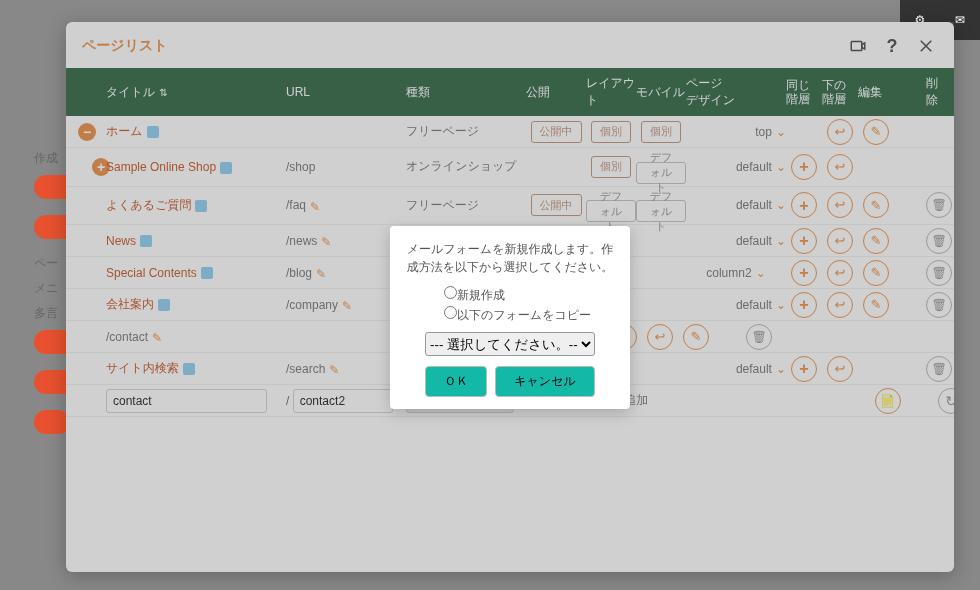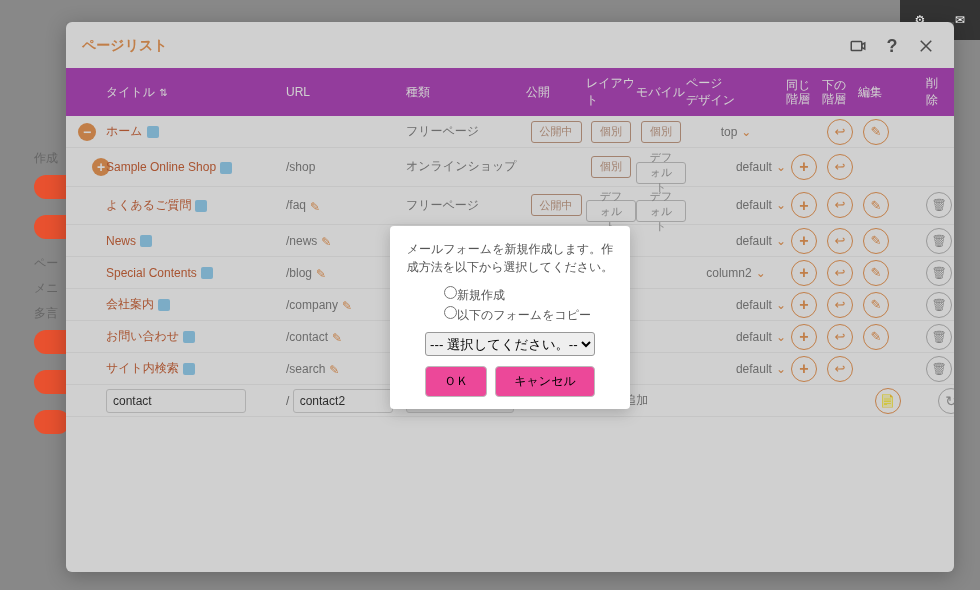--- a/index.html
+++ b/index.html
@@ -16,21 +16,21 @@
 
 
 .panel { position: absolute; left: 66px; top: 22px; right: 26px; bottom: 18px; background: #fff; border-radius: 6px; box-shadow: 0 4px 20px rgba(0,0,0,0.25); display: flex; flex-direction: column; }
 .panel-hdr { display: flex; align-items: center; padding: 12px 16px 10px; }
 .panel-title { color: #e8822f; font-size: 14px; font-weight: 700; }
 .spacer { flex: 1; }
 .hdr-ic { width: 24px; height: 24px; display: flex; align-items: center; justify-content: center; color: #333; margin-left: 10px; cursor: pointer; }
 .hdr-ic svg { width: 18px; height: 18px; }
 
 
-.tbl-hdr { background: #a21caf; color: #fff; display: flex; align-items: center; height: 48px; font-size: 12px; padding: 0 12px; }
+.tbl-hdr { background: #14532d; color: #fff; display: flex; align-items: center; height: 48px; font-size: 12px; padding: 0 12px; }
 .tbl-hdr .th { text-align: left; }
 .col-expand { width: 28px; }
 .col-title { width: 180px; }
 .col-url { width: 120px; }
 .col-type { width: 120px; }
 .col-pub { width: 60px; text-align: center; }
 .col-lay { width: 50px; text-align: center; }
 .col-mob { width: 50px; text-align: center; }
 .col-design { width: 100px; text-align: center; }
 .col-same { width: 36px; text-align: center; line-height: 1.2; }
@@ -57,38 +57,38 @@
 .btn-pill { display: inline-flex; align-items: center; justify-content: center; height: 22px; border: 1px solid #b8876b; color: #b8876b; border-radius: 3px; padding: 0 8px; font-size: 11px; cursor: pointer; background: #fff; }
 .btn-pill.gray { border-color: #bbb; color: #888; }
 .design-val { color: #666; }
 .chev { color: #e8822f; margin-left: 4px; }
 
 .circ { width: 26px; height: 26px; border-radius: 50%; border: 1.5px solid #e8822f; display: inline-flex; align-items: center; justify-content: center; color: #e8822f; cursor: pointer; background: #fff; }
 .circ.gray { border-color: #aaa; color: #888; }
 
 
 .row-new input[type=text] { height: 24px; border: 1px solid #ccc; border-radius: 3px; padding: 0 6px; font-size: 12px; }
-.row-new .title-input { width: 140px; }
+.row-new .title-input { width: 161px; }
 .row-new .url-input { width: 100px; }
 .row-new select { height: 24px; border: 1px solid #ccc; border-radius: 3px; font-size: 12px; }
 .chk-lbl { display: flex; align-items: center; gap: 4px; color: #666; }
 
 
 .panel-ftr { padding: 10px 16px; border-top: 1px solid #eee; text-align: right; position: relative; }
 .error-msg { position: absolute; left: 0; right: 0; text-align: center; color: #d22; font-size: 12px; top: 18px; }
 .close-btn { display: inline-flex; align-items: center; gap: 6px; padding: 8px 18px; border: 1px solid #ccc; border-radius: 4px; background: #fff; cursor: pointer; font-size: 13px; }
 
 
 .scrim { position: absolute; inset: 0; background: rgba(120,120,120,0.35); }
 .modal { position: absolute; left: 50%; top: 204px; transform: translateX(-50%); width: 240px; background: #fff; border-radius: 4px; box-shadow: 0 4px 16px rgba(0,0,0,0.2); padding: 14px 14px 12px; text-align: center; font-size: 12px; }
 .modal p { margin-bottom: 10px; line-height: 1.5; }
 .modal .radio-row { text-align: left; padding-left: 40px; margin: 2px 0; }
 .modal select { width: 170px; height: 24px; margin: 6px 0 10px; border: 1px solid #999; border-radius: 3px; }
 .modal .mbtns { display: flex; gap: 8px; justify-content: center; }
-.modal .mbtn { padding: 6px 18px; border: 1px solid #bbb; border-radius: 4px; background: #ec4899; cursor: pointer; font-size: 12px; }
+.modal .mbtn { padding: 6px 18px; border: 1px solid #bbb; border-radius: 4px; background: #14b8a6; cursor: pointer; font-size: 12px; }
 
 
 .i-plus::before { content: "+"; font-size: 16px; font-weight: bold; }
 .i-pencil::before { content: "✎"; font-size: 13px; }
 .i-trash::before { content: "🗑"; font-size: 12px; filter: grayscale(1); }
 .i-arrow-in::before { content: "↩"; font-size: 13px; }
 .i-doc::before { content: "📄"; font-size: 12px; filter: grayscale(1) sepia(1) saturate(5) hue-rotate(-15deg); }
 .i-undo::before { content: "↻"; font-size: 14px; }
 </style>
 </head>
@@ -154,21 +154,21 @@
     <div class="row">
       <div class="col-expand">
           <span class="expand-btn exp-minus">−</span>
         </div>
       <div class="col-title"><span class="title-txt">ホーム</span><span class="copy-ic"></span></div>
       <div class="col-url"></div>
       <div class="col-type"><span class="type-txt">フリーページ</span></div>
       <div class="col-pub"><span class="btn-pill">公開中</span></div>
       <div class="col-lay"><span class="btn-pill">個別</span></div>
       <div class="col-mob"><span class="btn-pill">個別</span></div>
-      <div class="col-design" style="text-align:center"><span class="design-val">top</span><span class="chev">⌄</span></div>
+      <div class="col-design" style="text-align:right"><span class="design-val">top</span><span class="chev">⌄</span></div>
       <div class="col-same"></div>
       <div class="col-under"><span class="circ">
             <span class="i-arrow-in"></span>
           </span></div>
       <div class="col-edit"><span class="circ">
             <span class="i-pencil"></span>
           </span></div>
       <div class="col-del"></div>
     </div>
 
@@ -280,21 +280,20 @@
       <div class="col-edit"><span class="circ">
             <span class="i-pencil"></span>
           </span></div>
       <div class="col-del"><span class="circ gray">
             <span class="i-trash"></span>
           </span></div>
     </div>
 
     <div class="row">
       <div class="col-expand indent2"></div>
-      <div class="col-title"><span class="title-txt">お問い合わせ</span><span class="copy-ic"></span></div>
       <div class="col-url"><span class="url-txt">/contact</span><span class="pencil-ic"></span></div>
       <div class="col-type"></div>
         <div class="col-pub"></div>
         <div class="col-lay"></div>
         <div class="col-mob"></div>
       <div class="col-design" style="text-align:right"><span class="design-val">default</span><span class="chev">⌄</span></div>
       <div class="col-same"><span class="circ">
             <span class="i-plus"></span>
           </span></div>
       <div class="col-under"><span class="circ">

